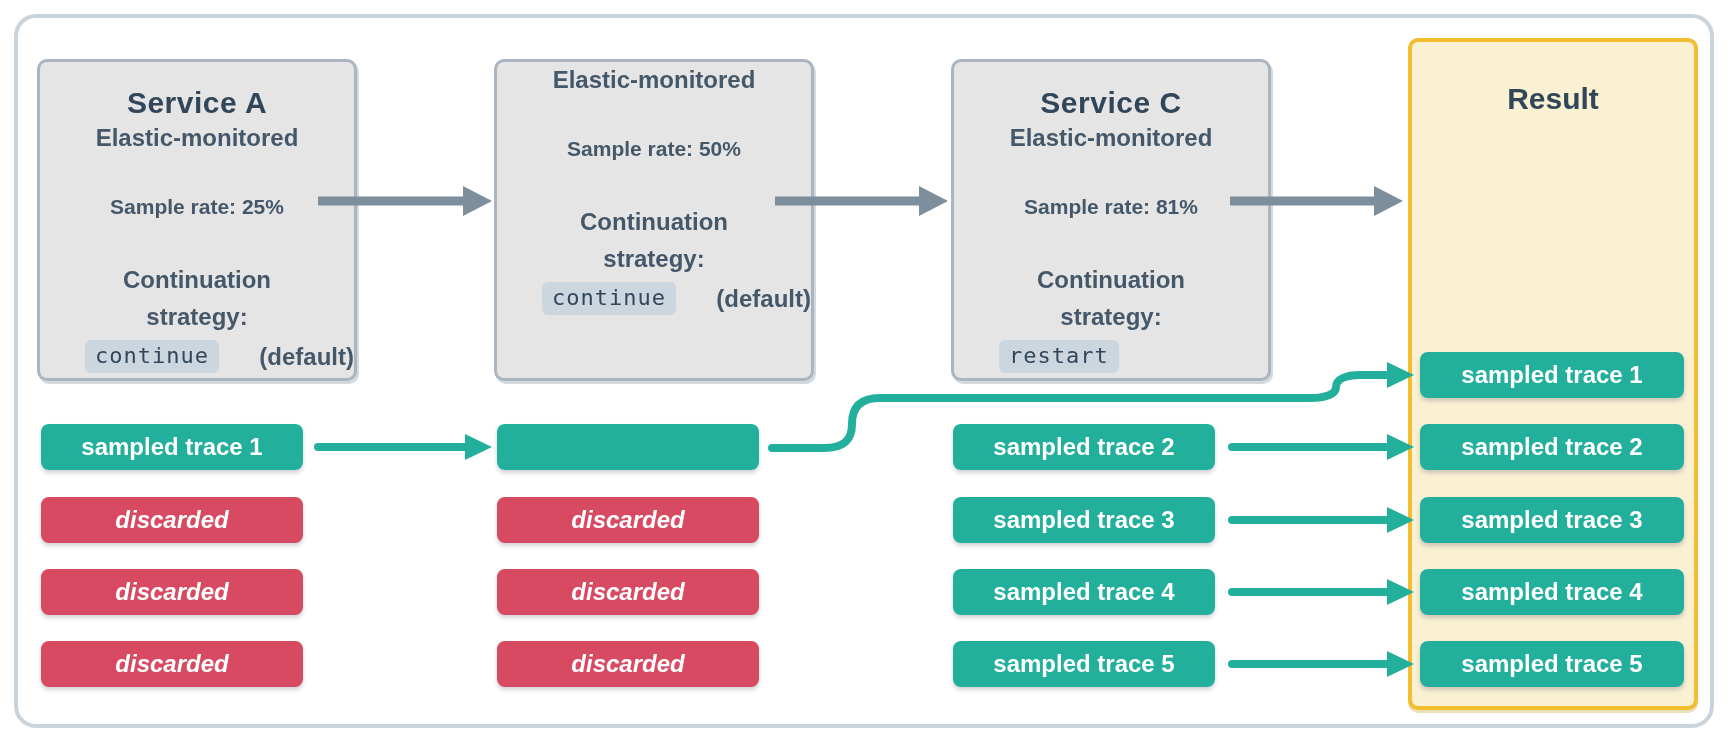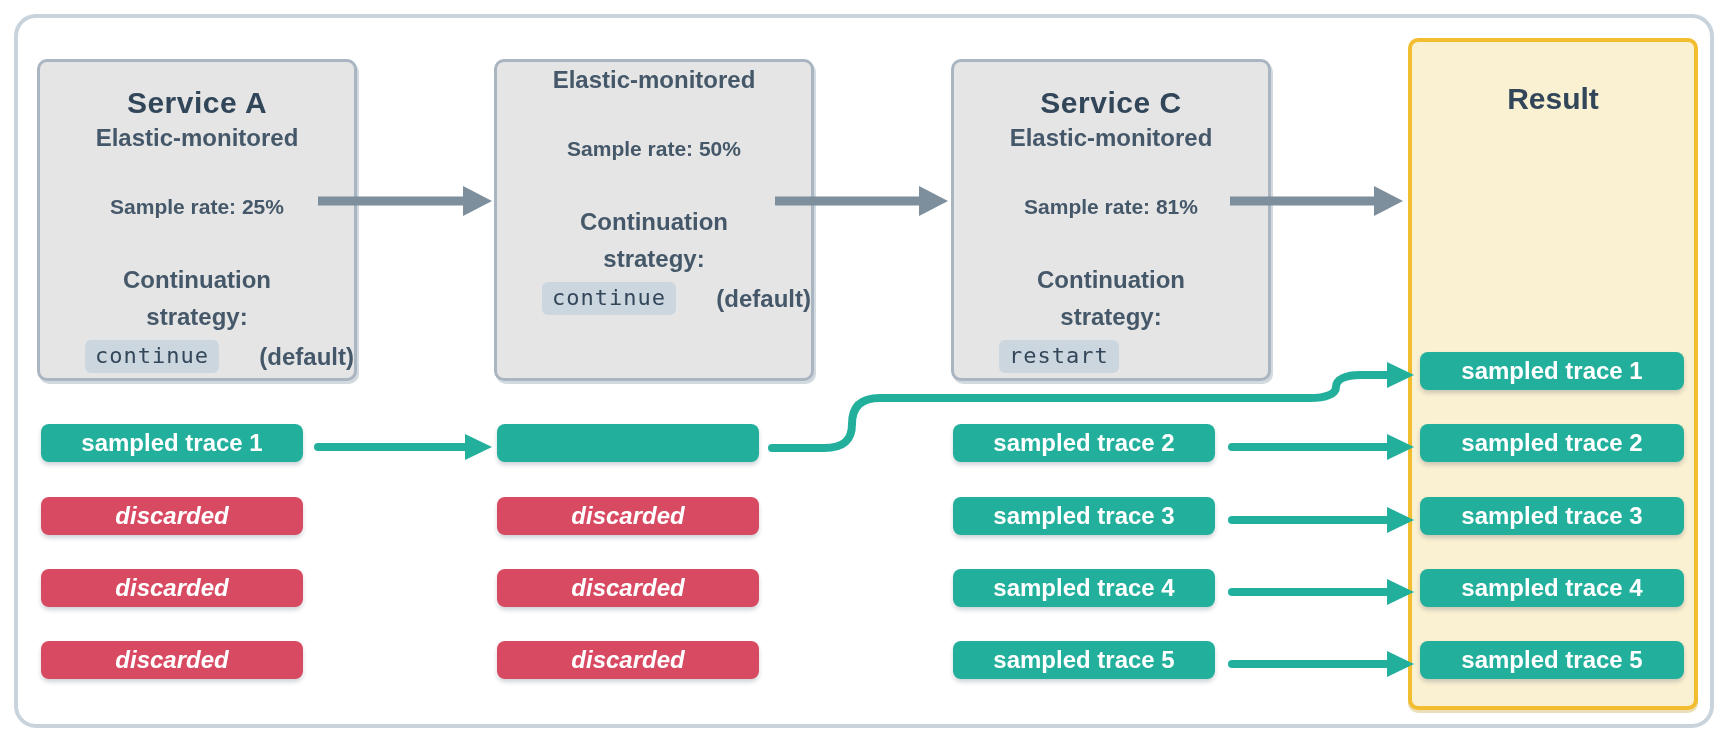--- a/index.html
+++ b/index.html
@@ -33,21 +33,21 @@
   .chip-suffix:empty{display:none;}
   
   .result-box{
     position:absolute;left:1408px;top:38px;width:290px;height:672px;box-sizing:border-box;
     background:var(--result-bg,#faf0d2);border:4px solid var(--result-border,#f2bd2e);
     border-radius:10px;box-shadow:0 3px 0 rgba(201,160,46,.35);
   }
   .result-title{margin-top:40px;text-align:center;font-size:30px;font-weight:800;color:var(--title-color,#32465a);}
   
   .pill{
-    position:absolute;height:38px;border-radius:8px;box-sizing:border-box;
+    position:absolute;height:46px;border-radius:8px;box-sizing:border-box;
     display:flex;align-items:center;justify-content:center;
     font-size:24px;font-weight:600;color:#ffffff;
     box-shadow:0 3px 4px rgba(40,60,80,.22);
   }
   .pill.sampled{background:var(--sampled,#22b09c);}
   .pill.discarded{background:var(--discarded,#d84a62);font-style:italic;}
   .col-a{left:41px;width:262px;}
   .col-b{left:497px;width:262px;}
   .col-c{left:953px;width:262px;}
   .col-r{left:1420px;width:264px;}

